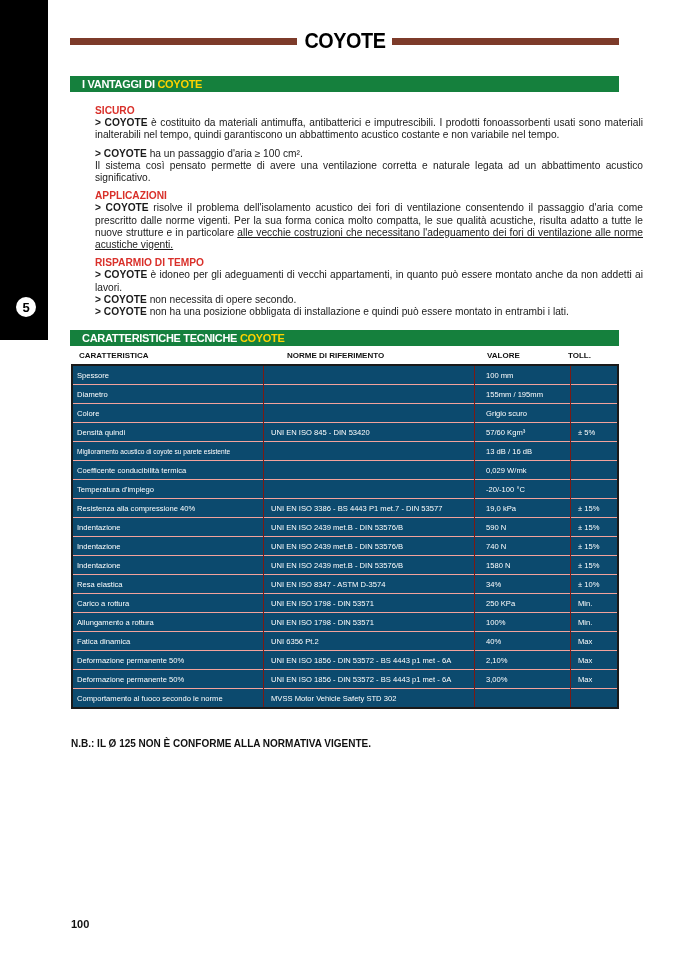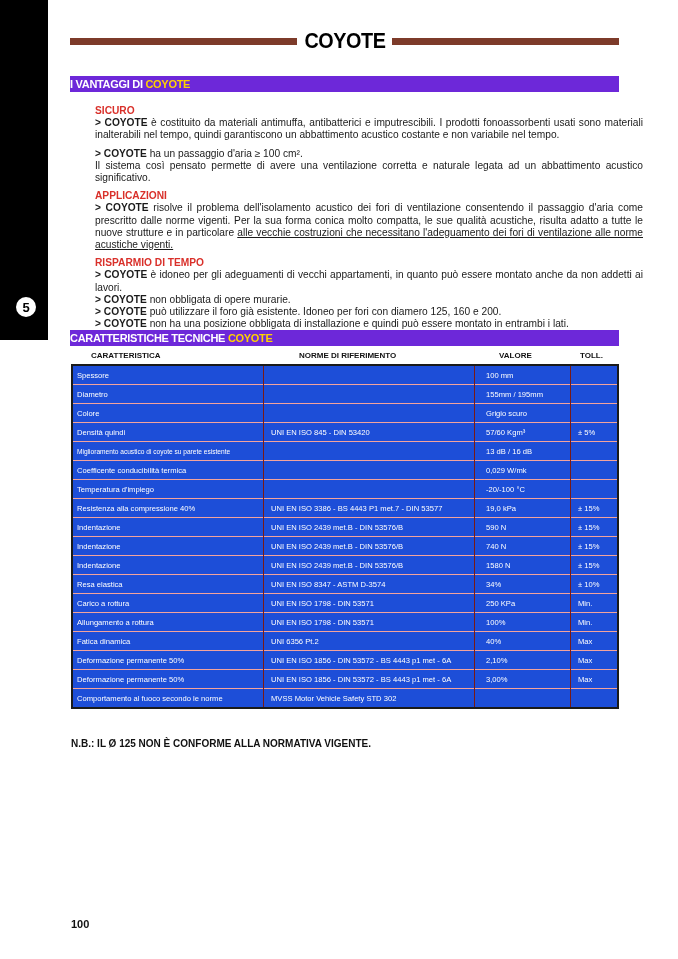--- a/index.html
+++ b/index.html
@@ -18,42 +18,42 @@
   .title-row {
     position: absolute; left: 70px; top: 28px; width: 549px; height: 26px;
     display: flex; align-items: center;
   }
   .title-bar { flex: 1; height: 7px; background: #7d3b2a; }
   .title-text {
     font-weight: bold; font-size: 22px; color: #000; padding: 0 3px; letter-spacing: -0.5px;
     transform: scaleX(0.9);
   }
   .section-bar {
-    position: absolute; left: 70px; width: 549px; height: 16px; background: #6d28d9;
-    color: #fff; font-weight: bold; font-size: 11px; line-height: 16px; padding-left: 0;
+    position: absolute; left: 70px; width: 549px; height: 16px; background: #15803d;
+    color: #fff; font-weight: bold; font-size: 11px; line-height: 16px; padding-left: 12px;
     box-sizing: border-box; letter-spacing: -0.3px;
   }
   .section-bar .hl { color: #ffd200; }
   .content {
     position: absolute; left: 71px; width: 548px; font-size: 10.2px; line-height: 12.2px;
     text-align: justify;
   }
   .subhead { color: #d9302a; font-weight: bold; font-size: 10.2px; }
   .content p { margin: 0; }
   .content .gap { margin-top: 6px; }
   b { font-weight: bold; }
   u { text-decoration: underline; }
   .tbl-head {
     position: absolute; left: 71px; top: 349px; width: 548px; height: 14px;
     font-size: 8px; font-weight: bold; color: #111;
   }
-  .tbl-head span { position: absolute; top: 2px; margin-left: 12px; }
+  .tbl-head span { position: absolute; top: 2px; }
   table.spec {
     position: absolute; left: 71px; top: 364px; width: 548px; border-collapse: collapse;
-    border: 2px solid #1a1a1a; background: #1d4ed8; table-layout: fixed;
+    border: 2px solid #1a1a1a; background: #0c4a6e; table-layout: fixed;
   }
   table.spec td {
     height: 18px; padding: 0 0 0 4px; font-size: 7.6px; color: #fff;
     border-top: 1.5px solid #f3a39c; white-space: nowrap; overflow: hidden;
   }
   table.spec tr:first-child td { border-top: none; }
   table.spec td.c1 { width: 186px; border-right: 1px solid #7a1a15; }
   table.spec td.c2 { width: 203px; padding-left: 7px; border-right: 1px solid #7a1a15; }
   table.spec td.c3 { width: 84px; padding-left: 11px; border-right: 1px solid #7a1a15; }
   table.spec td.c4 { padding-left: 7px; }
@@ -85,22 +85,21 @@
   <div class="subhead">SICURO</div>
   <p><b>&gt; COYOTE</b><span> è costituito da materiali antimuffa, antibatterici e imputrescibili. I prodotti fonoassorbenti usati sono materiali inalterabili nel tempo, quindi garantiscono un abbattimento acustico costante e non variabile nel tempo.</span></p>
   <p class="gap"><b>&gt; COYOTE</b><span> ha un passaggio d'aria ≥ 100 cm².</span></p>
   <p>Il sistema così pensato permette di avere una ventilazione corretta e naturale legata ad un abbattimento acustico significativo.</p>
 
   <div class="subhead gap">APPLICAZIONI</div>
   <p><b>&gt; COYOTE</b><span> risolve il problema dell'isolamento acustico dei fori di ventilazione consentendo il passaggio d'aria come prescritto dalle norme vigenti. Per la sua forma conica molto compatta, le sue qualità acustiche, risulta adatto a tutte le nuove strutture e in particolare </span><u>alle vecchie costruzioni che necessitano l'adeguamento dei fori di ventilazione alle norme acustiche vigenti.</u></p>
 
   <div class="subhead gap">RISPARMIO DI TEMPO</div>
   <p><b>&gt; COYOTE</b><span> è idoneo per gli adeguamenti di vecchi appartamenti, in quanto può essere montato anche da non addetti ai lavori.</span></p>
-  <p><b>&gt; COYOTE</b><span> non obbligata di opere murarie.</span></p>
-  <p><b>&gt; COYOTE</b><span> può utilizzare il foro già esistente. Idoneo per fori con diamero 125, 160 e 200.</span></p>
+  <p><b>&gt; COYOTE</b><span> non necessita di opere secondo.</span></p>
   <p><b>&gt; COYOTE</b><span> non ha una posizione obbligata di installazione e quindi può essere montato in entrambi i lati.</span></p>
 </div>
 
 <div class="section-bar" style="top:330px;">
   <span>CARATTERISTICHE TECNICHE </span><span class="hl">COYOTE</span>
 </div>
 
 <div class="tbl-head">
   <span style="left:8px;">CARATTERISTICA</span>
   <span style="left:210px;padding-left:6px;">NORME DI RIFERIMENTO</span>

